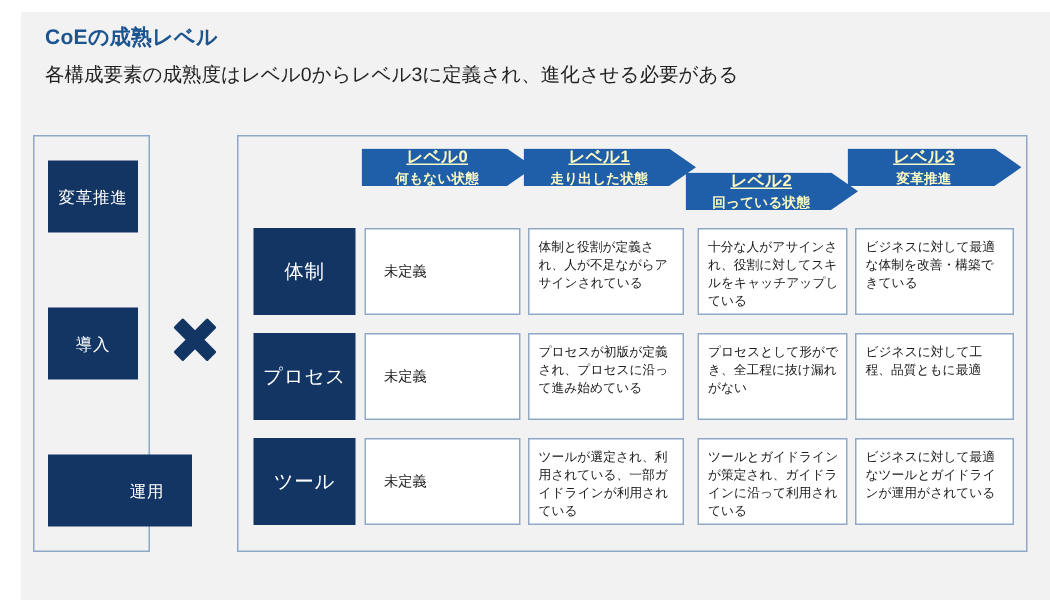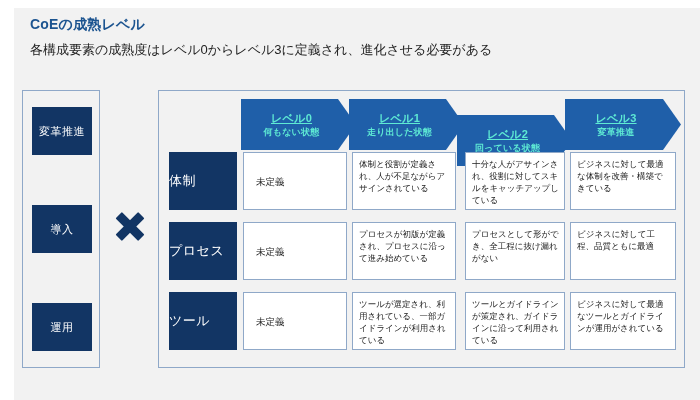--- a/index.html
+++ b/index.html
@@ -77,21 +77,21 @@
     background: #123564;
     color: #ffffff;
     font-size: 11px;
     display: flex;
     align-items: center;
     justify-content: center;
     letter-spacing: 0.5px;
   }
   .pillar-0 { top: 16px; }
   .pillar-1 { top: 114px; }
-  .pillar-2 { top: 212px; }
+  .pillar-2 { top: 212px; padding-left: 36px; }
 
   
   .multiply {
     position: absolute;
     left: 112px;
     top: 208px;
     width: 36px;
     height: 36px;
   }
   .multiply span {
@@ -123,23 +123,23 @@
     position: absolute;
     left: 82px;
     top: 8px;
     width: 440px;
     height: 42px;
   }
   .chev {
     position: absolute;
     top: 0;
     width: 115px;
-    height: 51px;
+    height: 25px;
     background: #1f5fa9;
-    color: #5eead4;
+    color: #fef9c3;
     -webkit-clip-path: polygon(0 0, calc(100% - 18px) 0, 100% 50%, calc(100% - 18px) 100%, 0 100%);
     clip-path: polygon(0 0, calc(100% - 18px) 0, 100% 50%, calc(100% - 18px) 100%, 0 100%);
     display: flex;
     flex-direction: column;
     align-items: center;
     justify-content: center;
     padding-right: 14px;
     box-sizing: border-box;
   }
   .chev.c0 { left: 0; }
@@ -177,21 +177,21 @@
     position: absolute;
     left: 0;
     top: 3px;
     width: 68px;
     height: 58px;
     background: #123564;
     color: #ffffff;
     font-size: 13px;
     display: flex;
     align-items: center;
-    justify-content: flex-start;
+    justify-content: center;
     letter-spacing: 0.5px;
   }
   .cell {
     position: absolute;
     top: 3px;
     height: 58px;
     background: #ffffff;
     border: 1px solid #8fa8c8;
     box-sizing: border-box;
     font-size: 8.5px;

